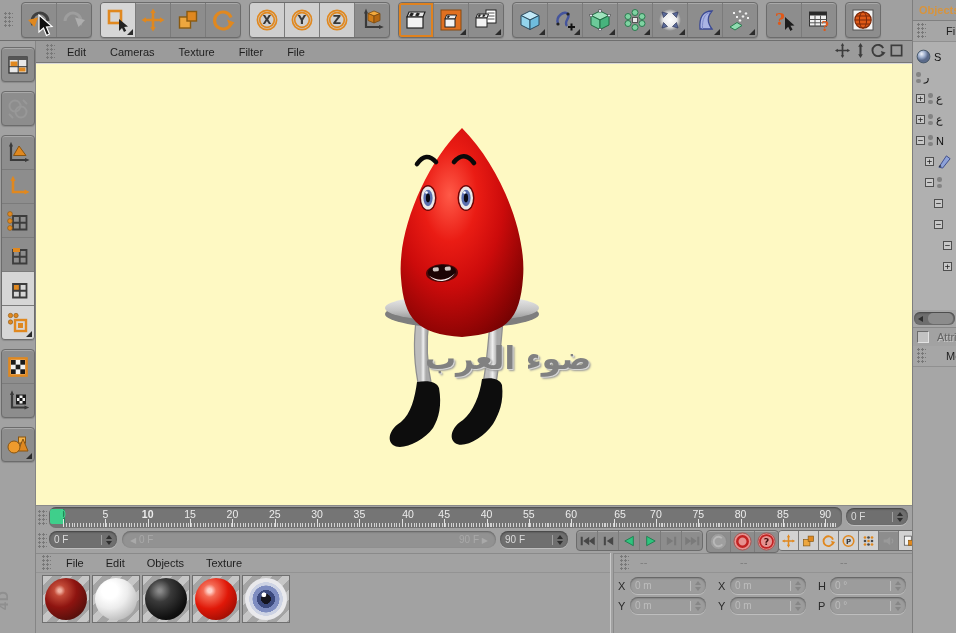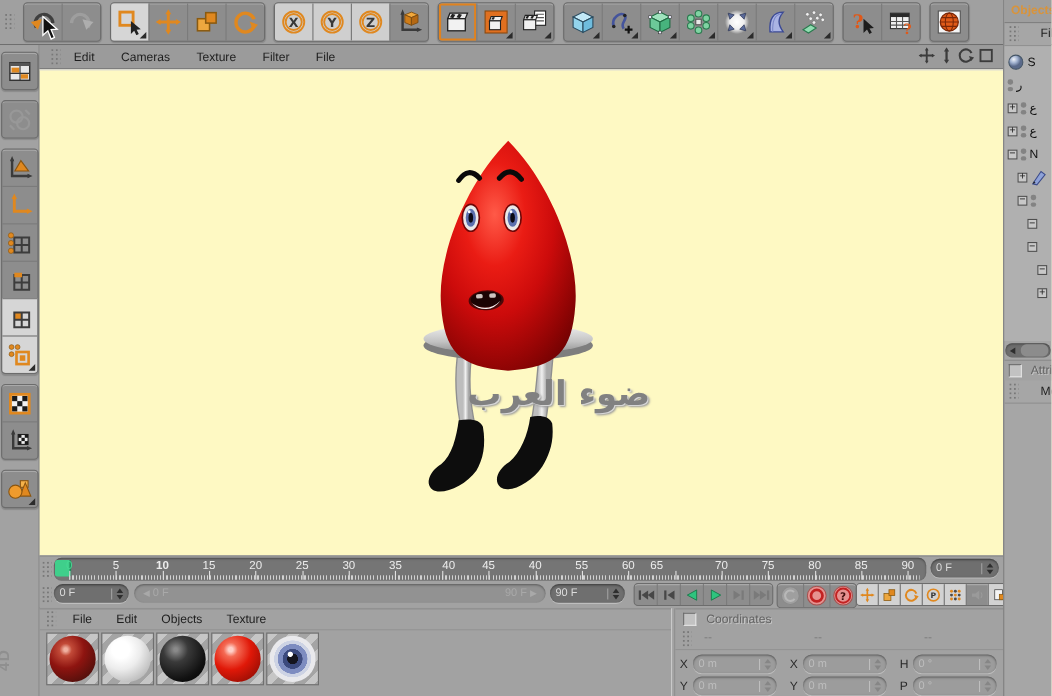--- a/index.html
+++ b/index.html
@@ -587,21 +587,21 @@
         <span class="rlabel" style="left: 359px; text-align: center;">40</span>
         <span class="majtick" style="left: 352.8px;"></span>
         <span class="rlabel" style="left: 395.15px;">45</span>
         <span class="majtick" style="left: 395.15px;"></span>
         <span class="rlabel" style="left: 437.5px;">40</span>
         <span class="majtick" style="left: 437.5px;"></span>
         <span class="rlabel" style="left: 479.85px;">55</span>
         <span class="majtick" style="left: 479.85px;"></span>
         <span class="rlabel" style="left: 522.2px;">60</span>
         <span class="majtick" style="left: 522.2px;"></span>
-        <span class="rlabel" style="left: 548px;">65</span>
+        <span class="rlabel" style="left: 571px;">65</span>
         <span class="majtick" style="left: 564.55px;"></span>
         <span class="rlabel" style="left: 606.9px;">70</span>
         <span class="majtick" style="left: 606.9px;"></span>
         <span class="rlabel" style="left: 649.25px;">75</span>
         <span class="majtick" style="left: 649.25px;"></span>
         <span class="rlabel" style="left: 691.6px;">80</span>
         <span class="majtick" style="left: 691.6px;"></span>
         <span class="rlabel" style="left: 733.95px;">85</span>
         <span class="majtick" style="left: 733.95px;"></span>
         <span class="rlabel" style="left: 776.3px;">90</span>
@@ -777,24 +777,20 @@
         </div>
         <div class="sw">
           <div class="ball ball-eye"></div>
         </div>
       </div>
   </div>
 
   <div id="vdivider"></div>
 
   <div class="panel" id="coords">
-    <div class="ptitle">
-      <span class="pcheck"></span>
-      <span>Coordinates</span>
-    </div>
     <div class="pmenu" style="position:relative;" id="coords-menu">
       <span class="grip"></span>
     <span class="cdash" style="left: 26px; top: 2px;">--</span>
         <span class="cdash" style="left: 126px; top: 2px;">--</span>
         <span class="cdash" style="left: 226px; top: 2px;">--</span>
       </div>
     <div id="coords-fields" style="position:relative;">
         <div class="cfield" style="left: 4px; top: 4px;">
           <span class="clabel">X</span>
           <div class="fpill dis">

